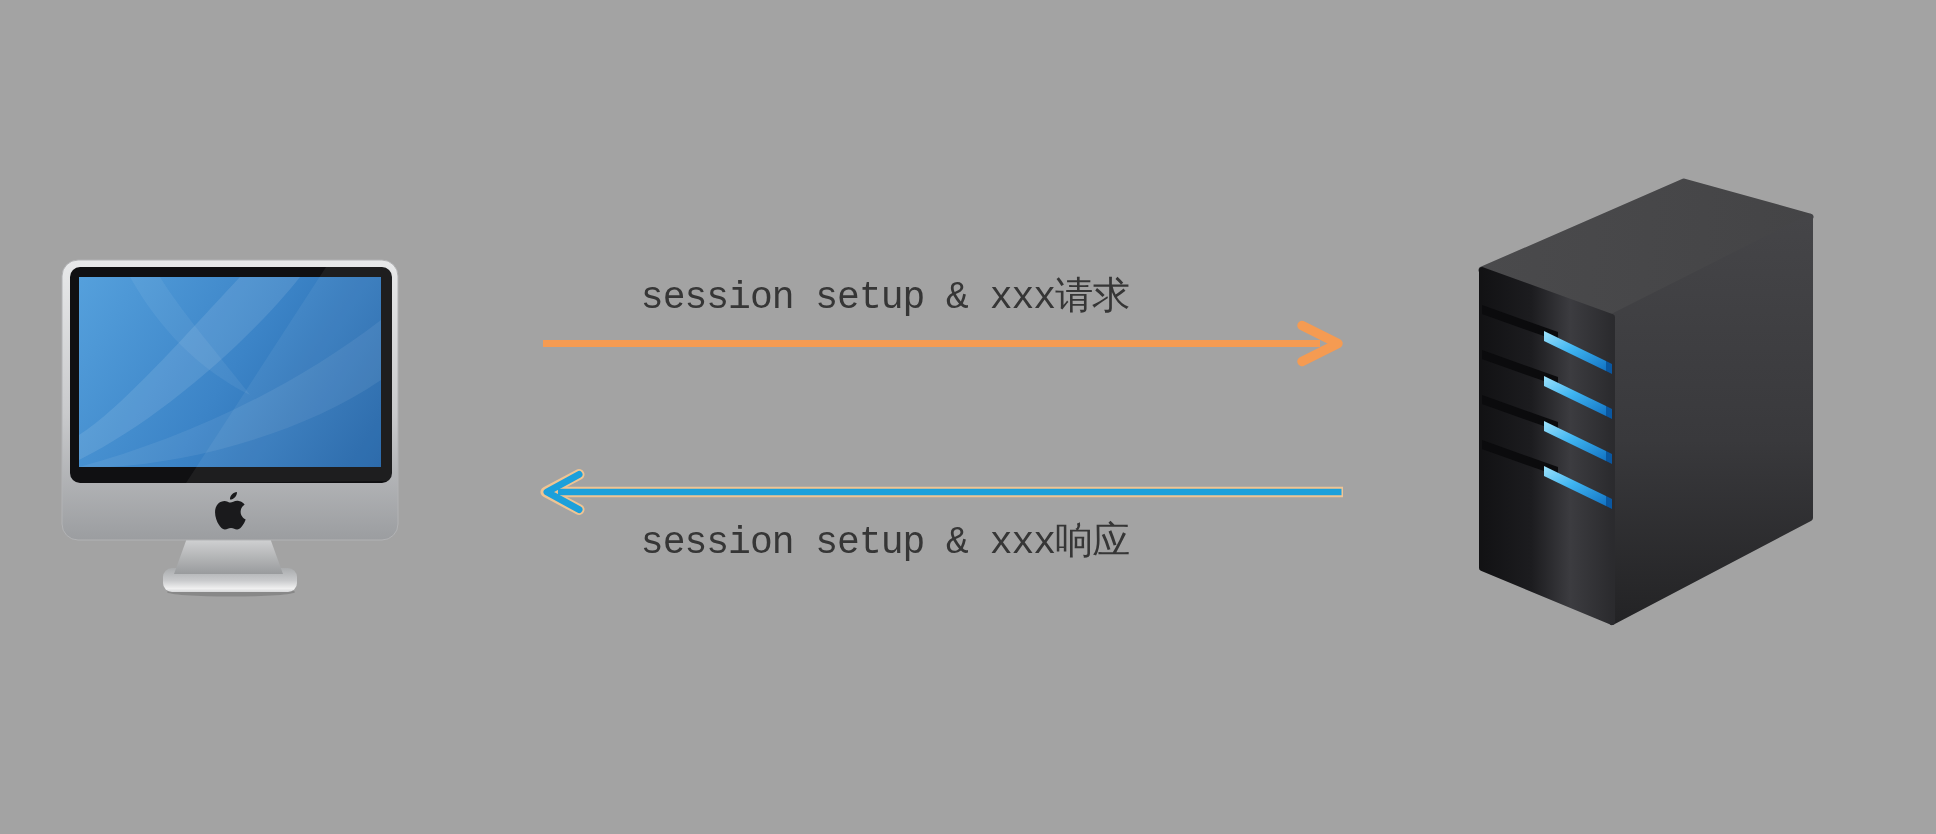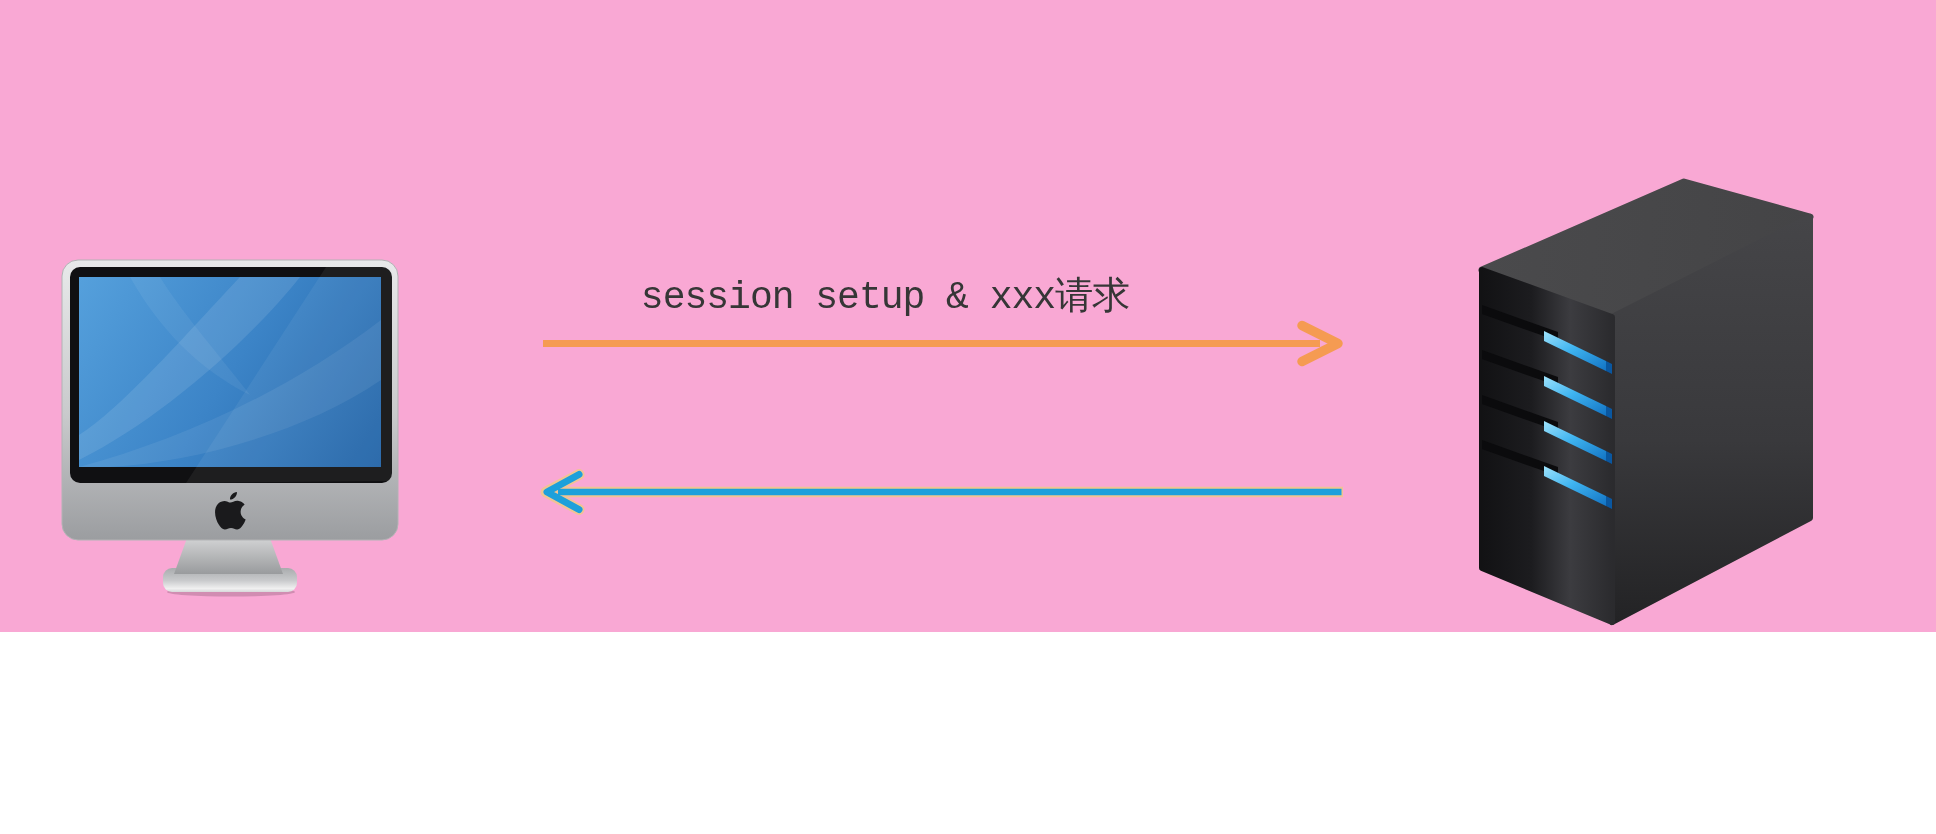--- a/index.html
+++ b/index.html
@@ -1,20 +1,20 @@
 <!DOCTYPE html>
 <html><head>
 <meta charset="utf-8">
 <style>
   html, body { margin: 0; padding: 0; background: #ffffff; }
   .stage {
     position: relative;
     width: 1936px;
-    height: 632px;
-    background: #f9a8d4;
+    height: 834px;
+    background: #a3a3a3;
     overflow: hidden;
     font-family: "Liberation Mono", "DejaVu Sans Mono", monospace;
   }
   .scene {
     position: absolute;
     left: 0; top: 0;
     width: 1936px; height: 834px;
     display: block;
   }
   .msg-label {
@@ -140,13 +140,14 @@
     <g fill="none">
       <line x1="558" y1="492" x2="1343" y2="492" stroke="#F0C492" stroke-width="10.5"></line>
       <polyline points="579,474.5 546,492 579,509.5" stroke="#F0C492" stroke-width="11" stroke-linecap="round" stroke-linejoin="round"></polyline>
       <line x1="558" y1="492" x2="1341.5" y2="492" stroke="#1CA0DB" stroke-width="6.5"></line>
       <polyline points="579,474.5 547,492 579,509.5" stroke="#1CA0DB" stroke-width="7" stroke-linecap="round" stroke-linejoin="round"></polyline>
     </g>
   </svg>
 
   <div class="msg-label label-request">session setup &amp; xxx请求</div>
 
+  <div class="msg-label label-response">session setup &amp; xxx响应</div>
 </div>
 
 </body></html>

